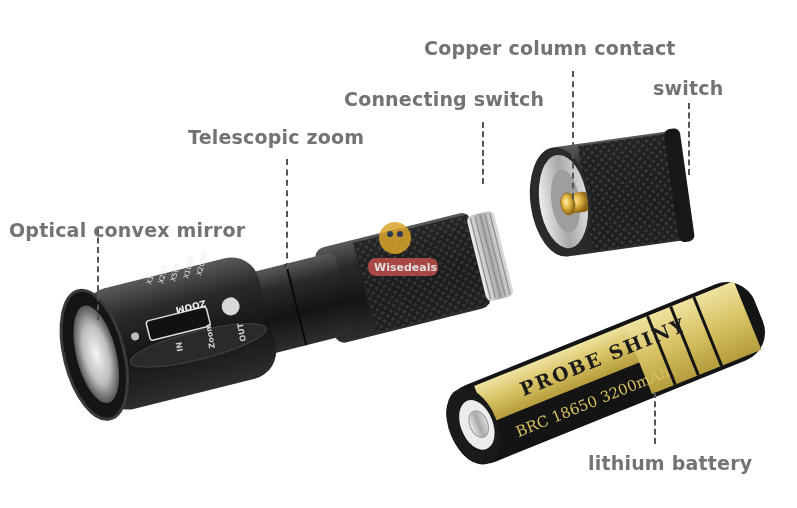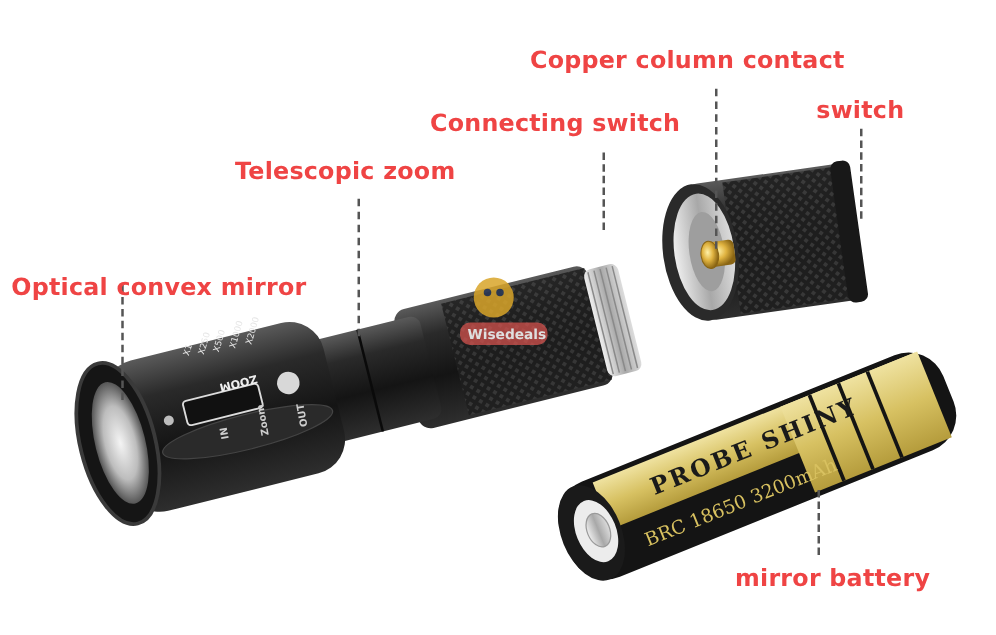--- a/index.html
+++ b/index.html
@@ -1,19 +1,19 @@
 <!DOCTYPE html>
 <html><head>
 <meta charset="utf-8">
 <style>
   html, body { margin: 0; padding: 0; background: #ffffff; }
   body { width: 797px; height: 508px; position: relative; overflow: hidden;
          font-family: "DejaVu Sans", sans-serif; }
   .stage { position: absolute; left: 0; top: 0; width: 797px; height: 508px; }
-  .label { position: absolute; font-weight: bold; color: #ef4444; font-size: 19px;
+  .label { position: absolute; font-weight: bold; color: #737373; font-size: 19px;
            white-space: nowrap; letter-spacing: 0.2px; line-height: 1; }
   .leader { position: absolute; width: 0; border-left: 2px dashed #555555; }
   svg { position: absolute; left: 0; top: 0; }
   .svgtext { font-family: "DejaVu Sans", sans-serif; }
   .svgserif { font-family: "DejaVu Serif", serif; }
 </style>
 </head>
 <body>
 
 <div class="stage">
@@ -136,15 +136,15 @@
   <div class="leader" style="left:482px; top:122px; height:62px;"></div>
   <div class="leader" style="left:572px; top:71px; height:128px;"></div>
   <div class="leader" style="left:688px; top:103px; height:72px;"></div>
   <div class="leader" style="left:654px; top:392px; height:52px;"></div>
 
   <div class="label" style="left:9px; top:197px;margin-top:24px;">Optical convex mirror</div>
   <div class="label" style="left:188px; top:128px;">Telescopic zoom</div>
   <div class="label" style="left:344px; top:90px;">Connecting switch</div>
   <div class="label" style="left:424px; top:39px;">Copper column contact</div>
   <div class="label" style="left:653px; top:79px;text-align:center;">switch</div>
-  <div class="label" style="left:588px; top:454px;">mirror battery</div>
+  <div class="label" style="left:588px; top:454px;">lithium battery</div>
 
 </div>
 
 </body></html>

